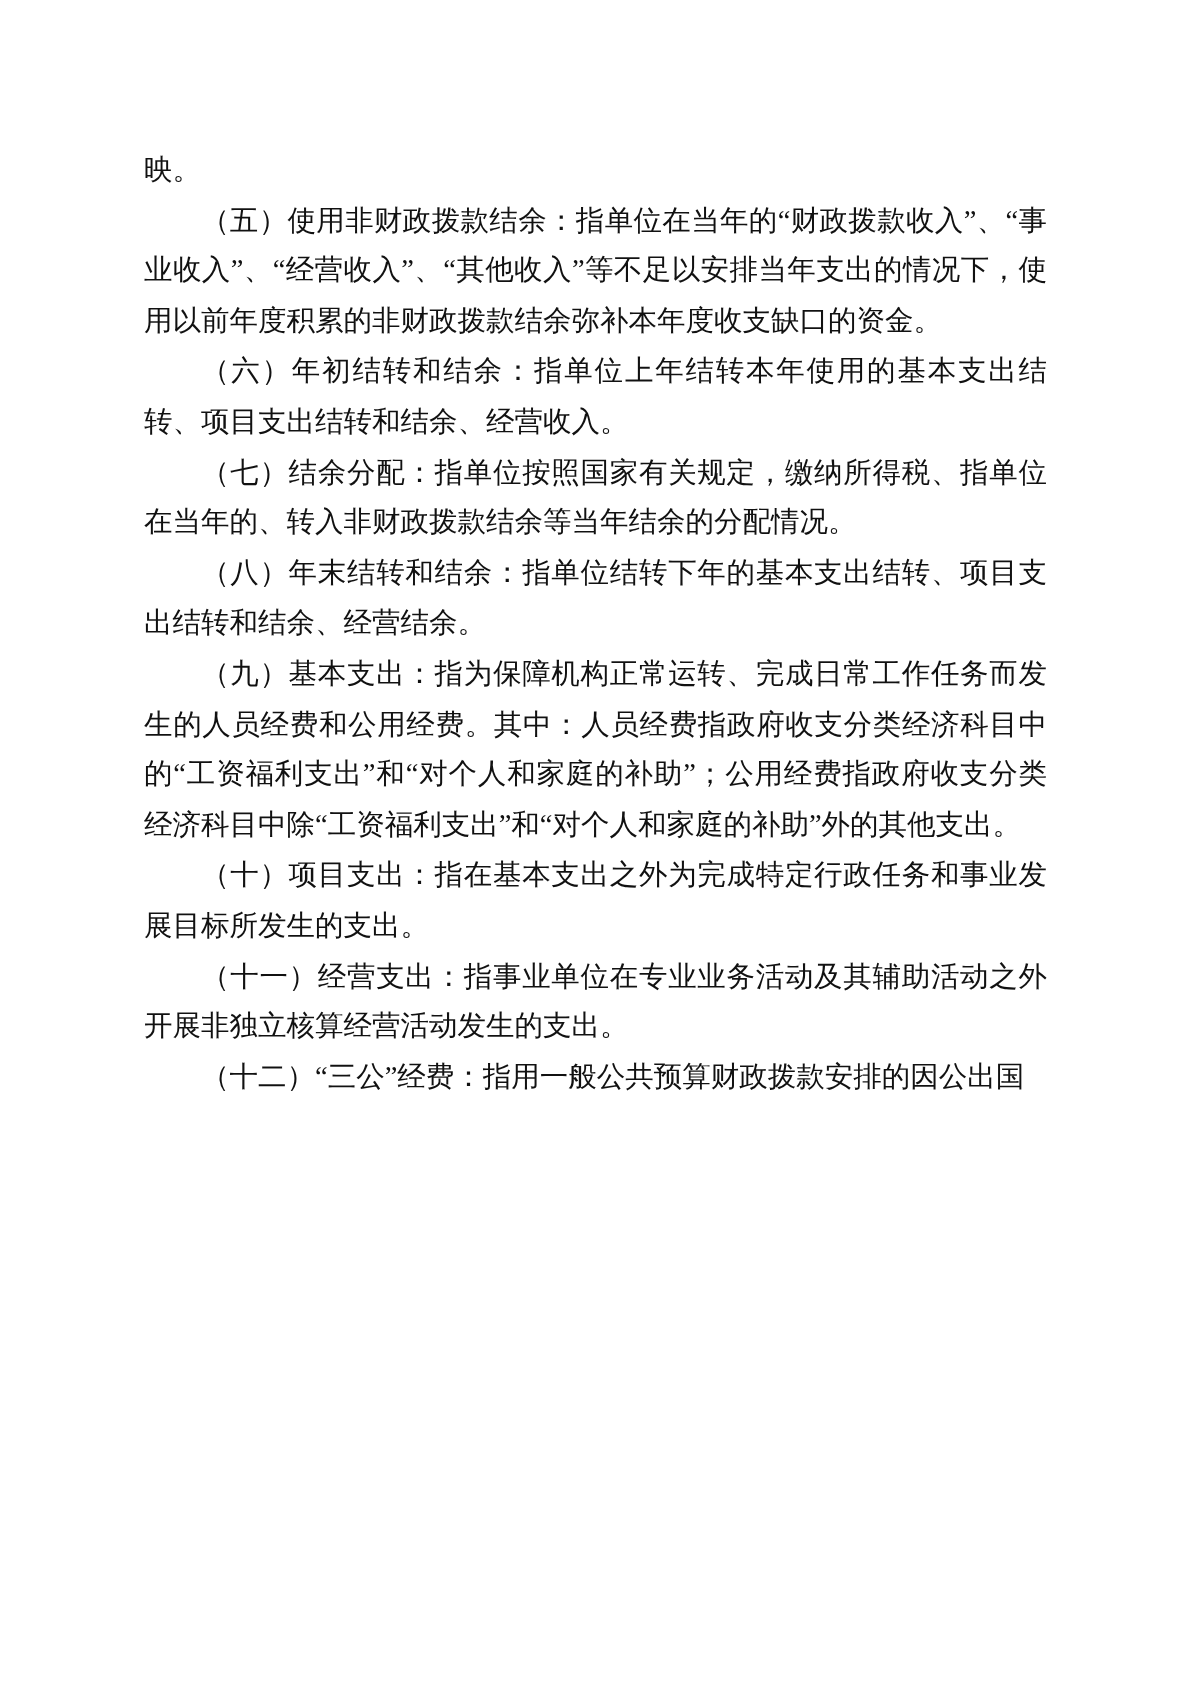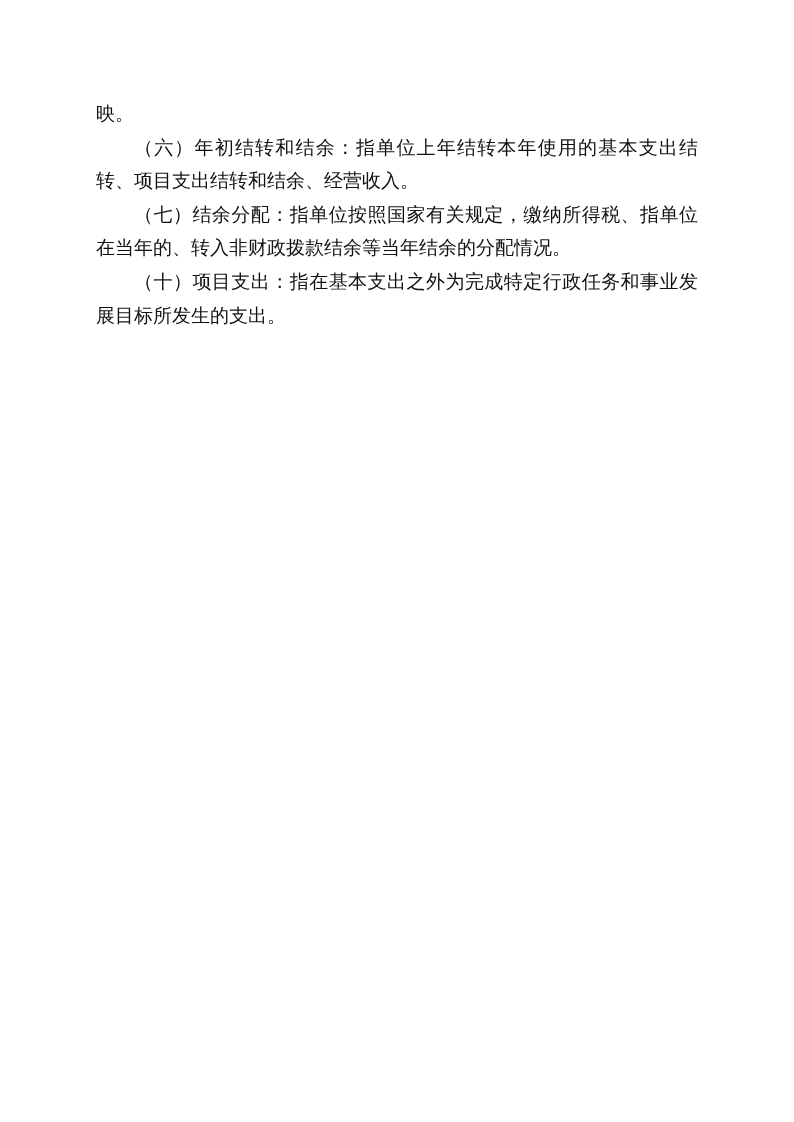--- a/index.html
+++ b/index.html
@@ -34,17 +34,22 @@
   .doc-body p.indent {
     text-indent: 2em;
   }
 </style>
 </head>
 <body>
 
 <div class="page">
   <div class="doc-body">
     <p>映。</p>
+    <p class="indent">（五）使用非财政拨款结余：指单位在当年的“财政拨款收入”、“事业收入”、“经营收入”、“其他收入”等不足以安排当年支出的情况下，使用以前年度积累的非财政拨款结余弥补本年度收支缺口的资金。</p>
     <p class="indent">（六）年初结转和结余：指单位上年结转本年使用的基本支出结转、项目支出结转和结余、经营收入。</p>
     <p class="indent">（七）结余分配：指单位按照国家有关规定，缴纳所得税、指单位在当年的、转入非财政拨款结余等当年结余的分配情况。</p>
+    <p class="indent">（八）年末结转和结余：指单位结转下年的基本支出结转、项目支出结转和结余、经营结余。</p>
+    <p class="indent">（九）基本支出：指为保障机构正常运转、完成日常工作任务而发生的人员经费和公用经费。其中：人员经费指政府收支分类经济科目中的“工资福利支出”和“对个人和家庭的补助”；公用经费指政府收支分类经济科目中除“工资福利支出”和“对个人和家庭的补助”外的其他支出。</p>
     <p class="indent">（十）项目支出：指在基本支出之外为完成特定行政任务和事业发展目标所发生的支出。</p>
+    <p class="indent">（十一）经营支出：指事业单位在专业业务活动及其辅助活动之外开展非独立核算经营活动发生的支出。</p>
+    <p class="indent">（十二）“三公”经费：指用一般公共预算财政拨款安排的因公出国</p>
   </div>
 </div>
 
 </body></html>

